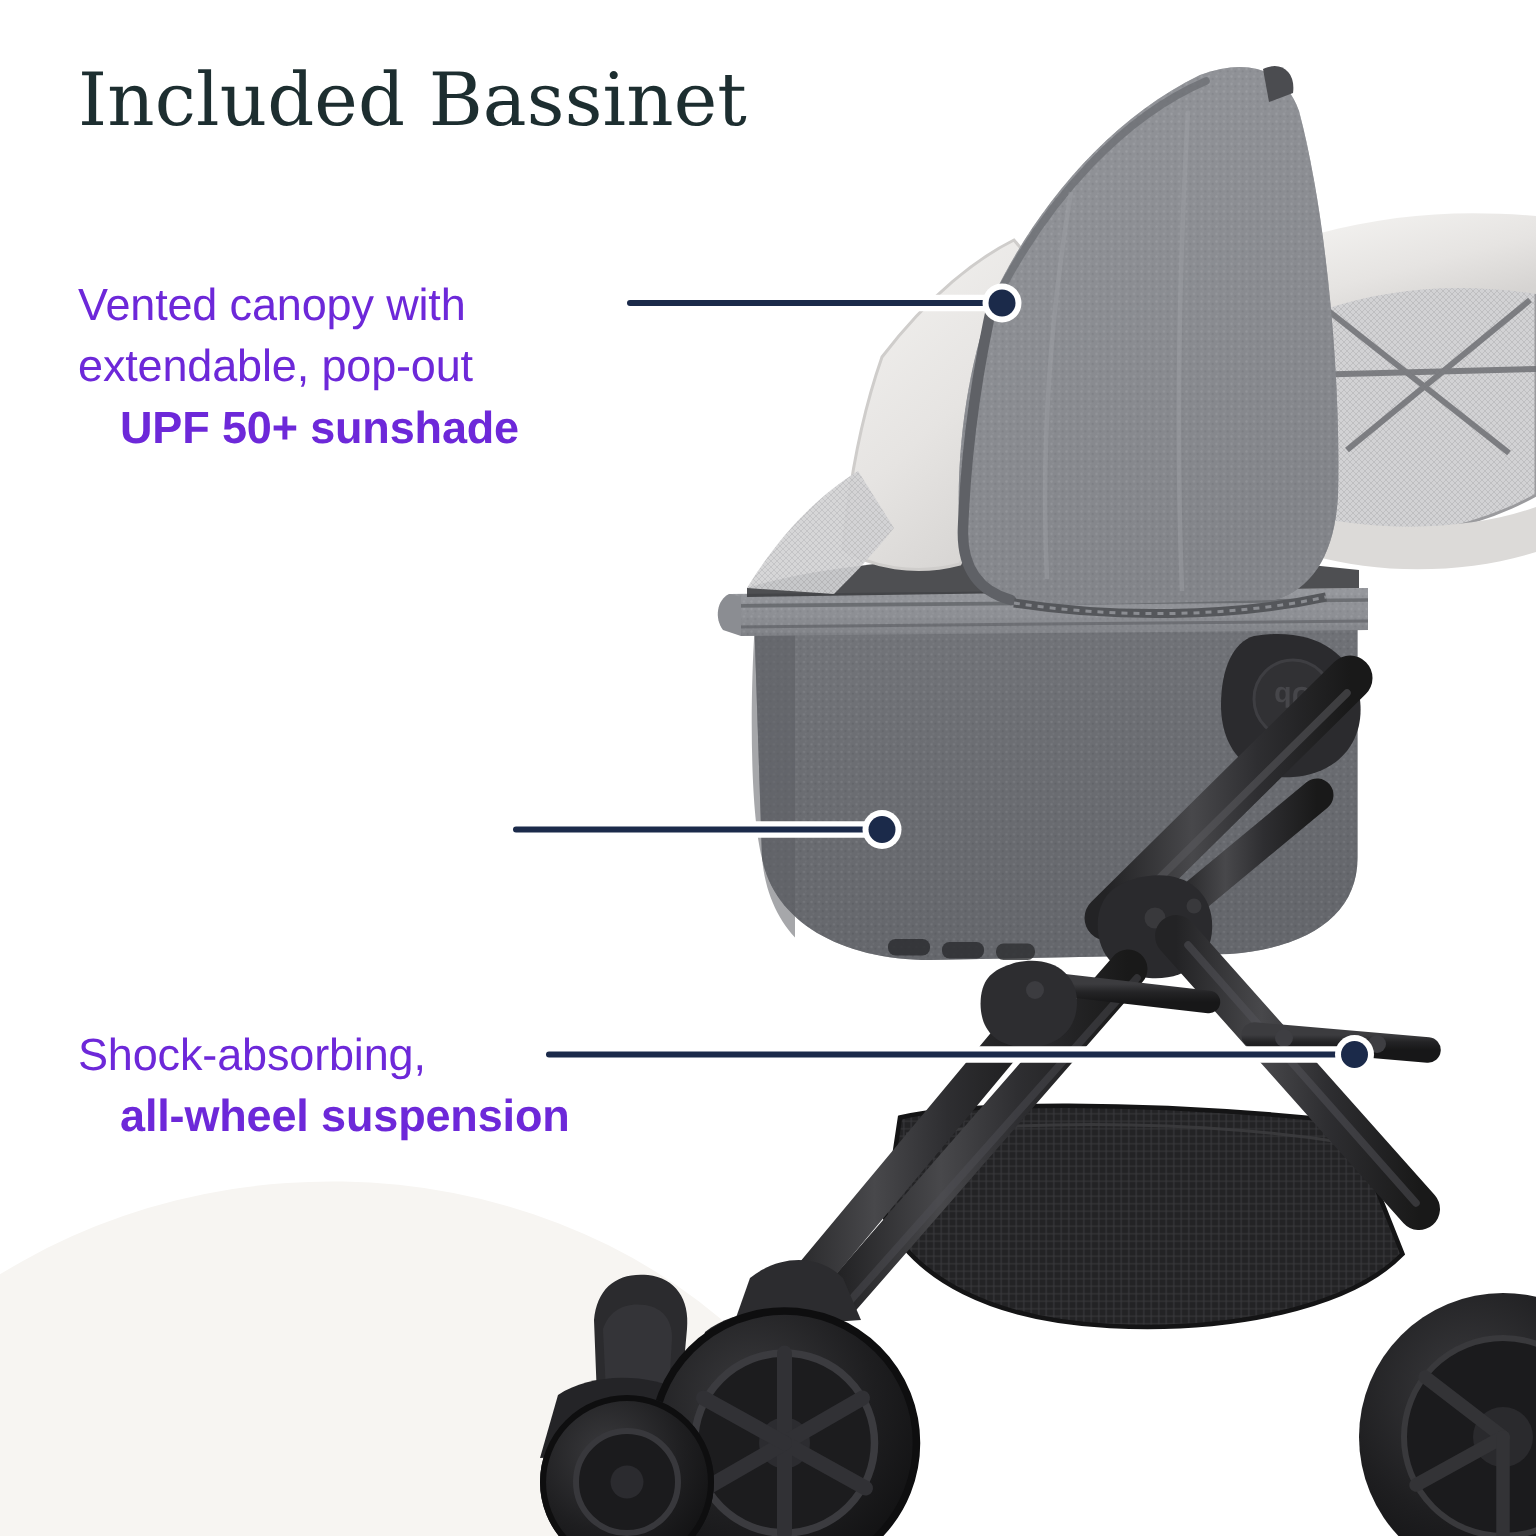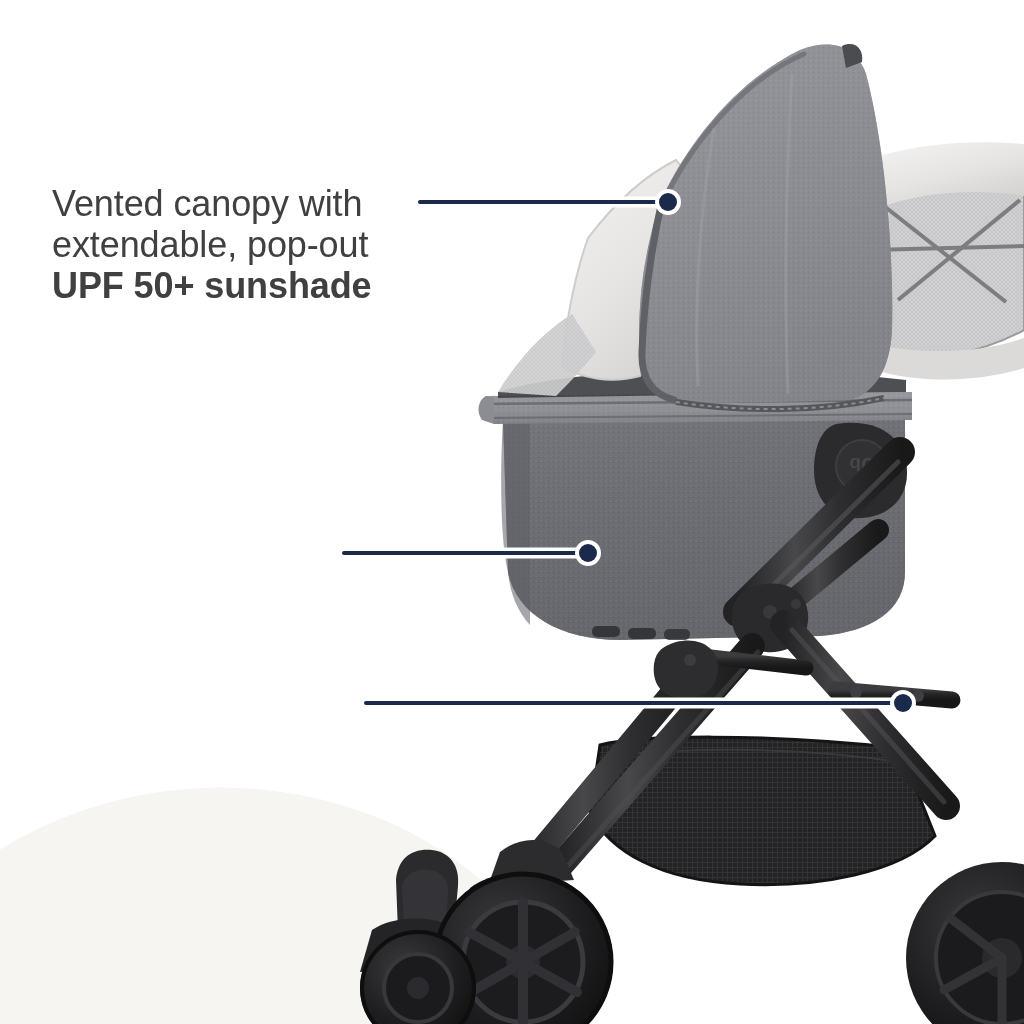--- a/index.html
+++ b/index.html
@@ -44,28 +44,28 @@
     font-size: 49px;
     font-weight: 400;
     letter-spacing: 0.1px;
     color: #1d2e30;
     white-space: nowrap;
   }
 
   
   .callout {
     position: absolute;
-    color: #404040;
+    color: #6d28d9;
     font-family: "Liberation Sans", sans-serif;
-    font-size: 36px;
+    font-size: 30px;
     line-height: 41px;
     letter-spacing: -0.1px;
   }
   .callout .reg { font-weight: 400; display: block; }
-  .callout .bold { font-weight: 700; display: block; }
+  .callout .bold { font-weight: 700; display: block; margin-left: 28px; }
 
   #callout-canopy { left: 52px; top: 183px; width: 390px; }
   #callout-base   { left: 52px; top: 533px; width: 330px; }
   #callout-shock  { left: 52px; top: 683px; width: 400px; }
 
   
   #leaders {
     position: absolute;
     left: 0; top: 0;
     width: 1024px; height: 1024px;
@@ -304,29 +304,34 @@
     </g>
 
     <g>
       <circle cx="418" cy="988" r="58" fill="url(#wheelGrad)"></circle>
       <circle cx="418" cy="988" r="56" fill="none" stroke="#0e0e0f" stroke-width="4"></circle>
       <circle cx="418" cy="988" r="34" fill="#1b1b1d" stroke="#38383c" stroke-width="4"></circle>
       <circle cx="418" cy="988" r="11" fill="#2b2b2f"></circle>
     </g>
   </svg>
 
+  <div id="page-title">Included Bassinet</div>
 
   <div class="callout" id="callout-canopy">
     <span class="reg">Vented canopy with extendable, pop-out</span>
     <span class="bold">UPF 50+ sunshade</span>
   </div>
 
   <div class="callout" id="callout-base">
   </div>
 
+  <div class="callout" id="callout-shock">
+    <span class="reg">Shock-absorbing,</span>
+    <span class="bold">all-wheel suspension</span>
+  </div>
 
   <svg id="leaders" viewBox="0 0 1024 1024">
 
     <g id="leader-halos">
       <line stroke="#ffffff" stroke-width="11" stroke-linecap="round" x1="420" y1="202" x2="668" y2="202"></line>
       <line stroke="#ffffff" stroke-width="11" stroke-linecap="round" x1="344" y1="553" x2="588" y2="553"></line>
       <line stroke="#ffffff" stroke-width="11" stroke-linecap="round" x1="366" y1="703" x2="903" y2="703"></line>
     </g>
     <g id="leader-lines-g">
       <line stroke="#1b2a4a" stroke-width="4" stroke-linecap="round" x1="420" y1="202" x2="668" y2="202"></line>

